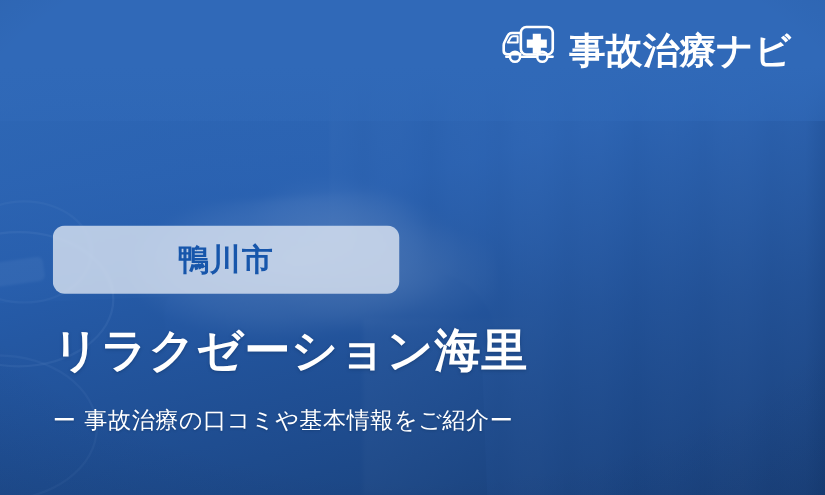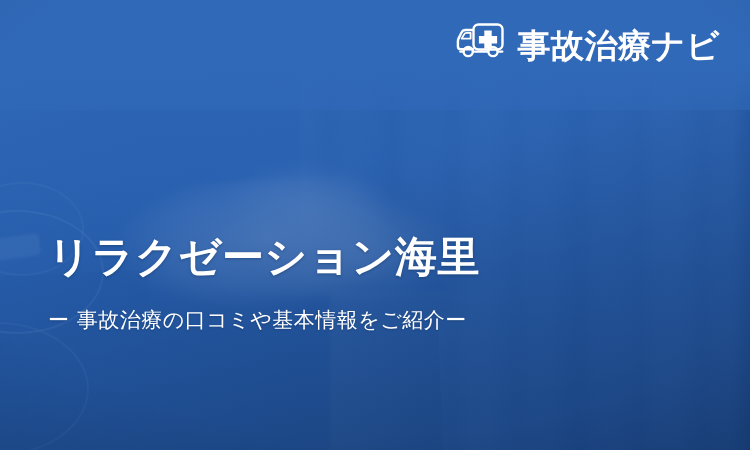--- a/index.html
+++ b/index.html
@@ -275,20 +275,23 @@
         <path d="M17.9 33.6 H33.3" stroke="#ffffff" stroke-width="2.2" stroke-linecap="round"></path>
         <path d="M47.4 33.6 H42.7" stroke="#ffffff" stroke-width="2.2" stroke-linecap="round"></path>
         <path d="M8.5 33.6 H5.2" stroke="#ffffff" stroke-width="2.2" stroke-linecap="round"></path>
       </svg>
     </span>
     <span class="logo-text">事故治療ナビ</span>
   </div>
 
   <div class="content">
 
+    <div class="city-badge">
+      <span class="city-badge-label">鴨川市</span>
+    </div>
 
     <h1 class="hero-title">リラクゼーション海里</h1>
 
     <p class="hero-subtitle">ー 事故治療の口コミや基本情報をご紹介ー</p>
 
   </div>
 
 </div>
 
 </body></html>

